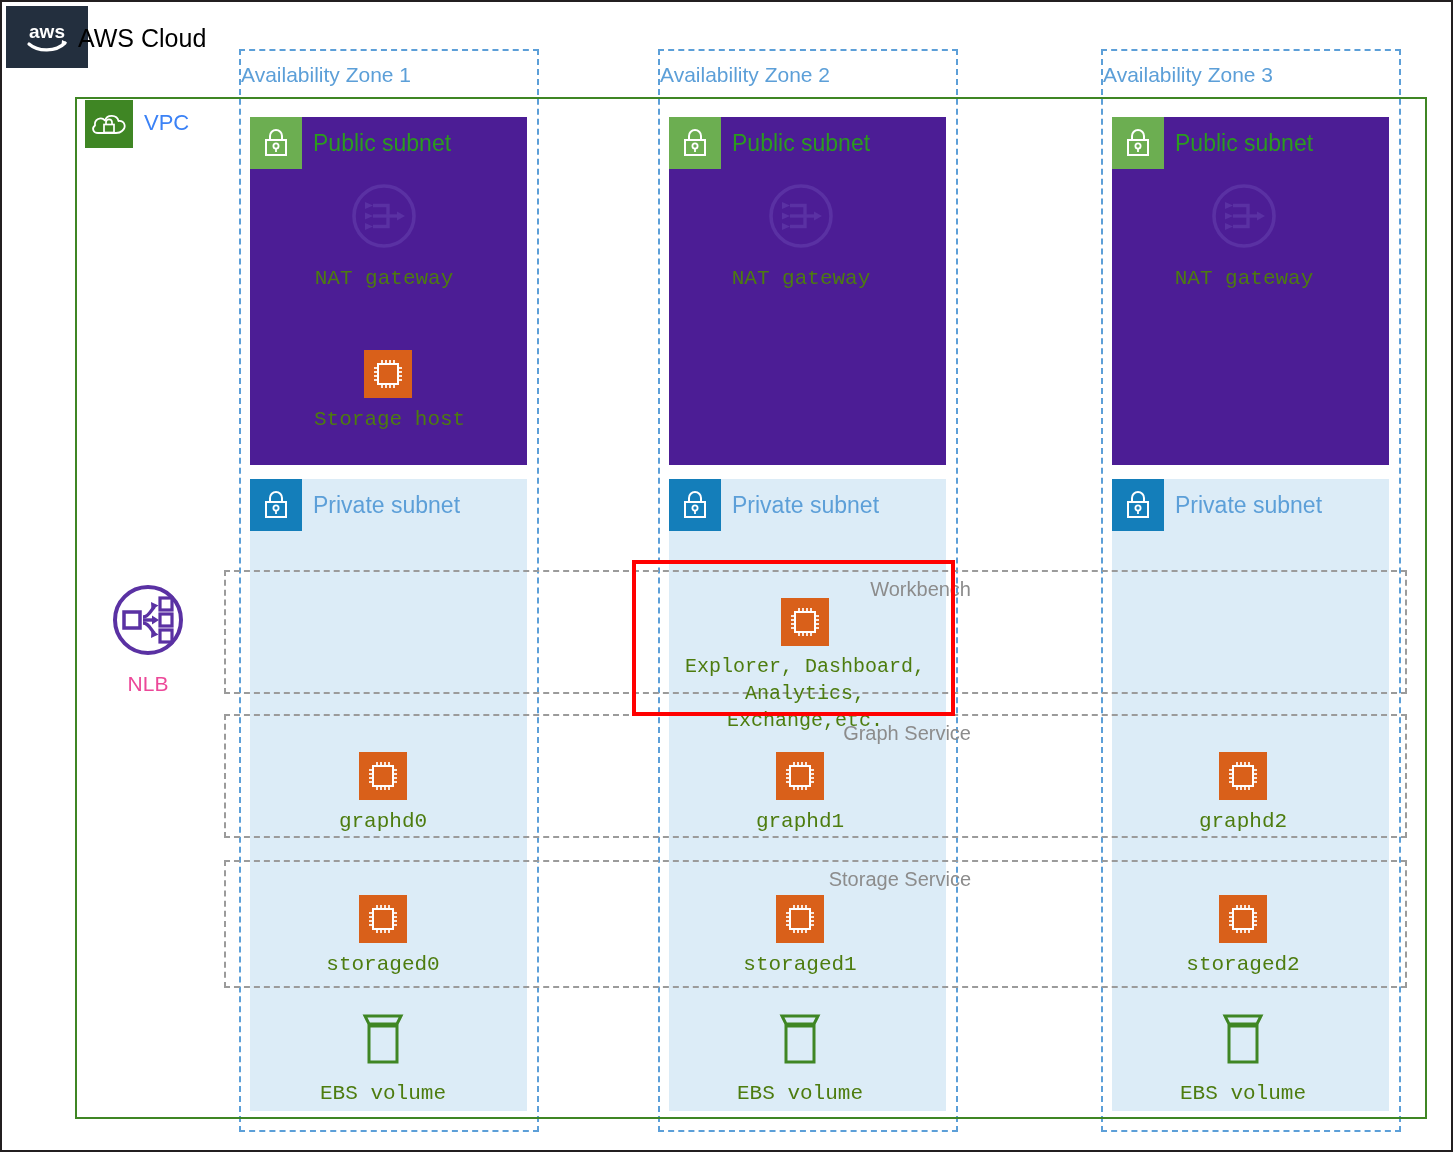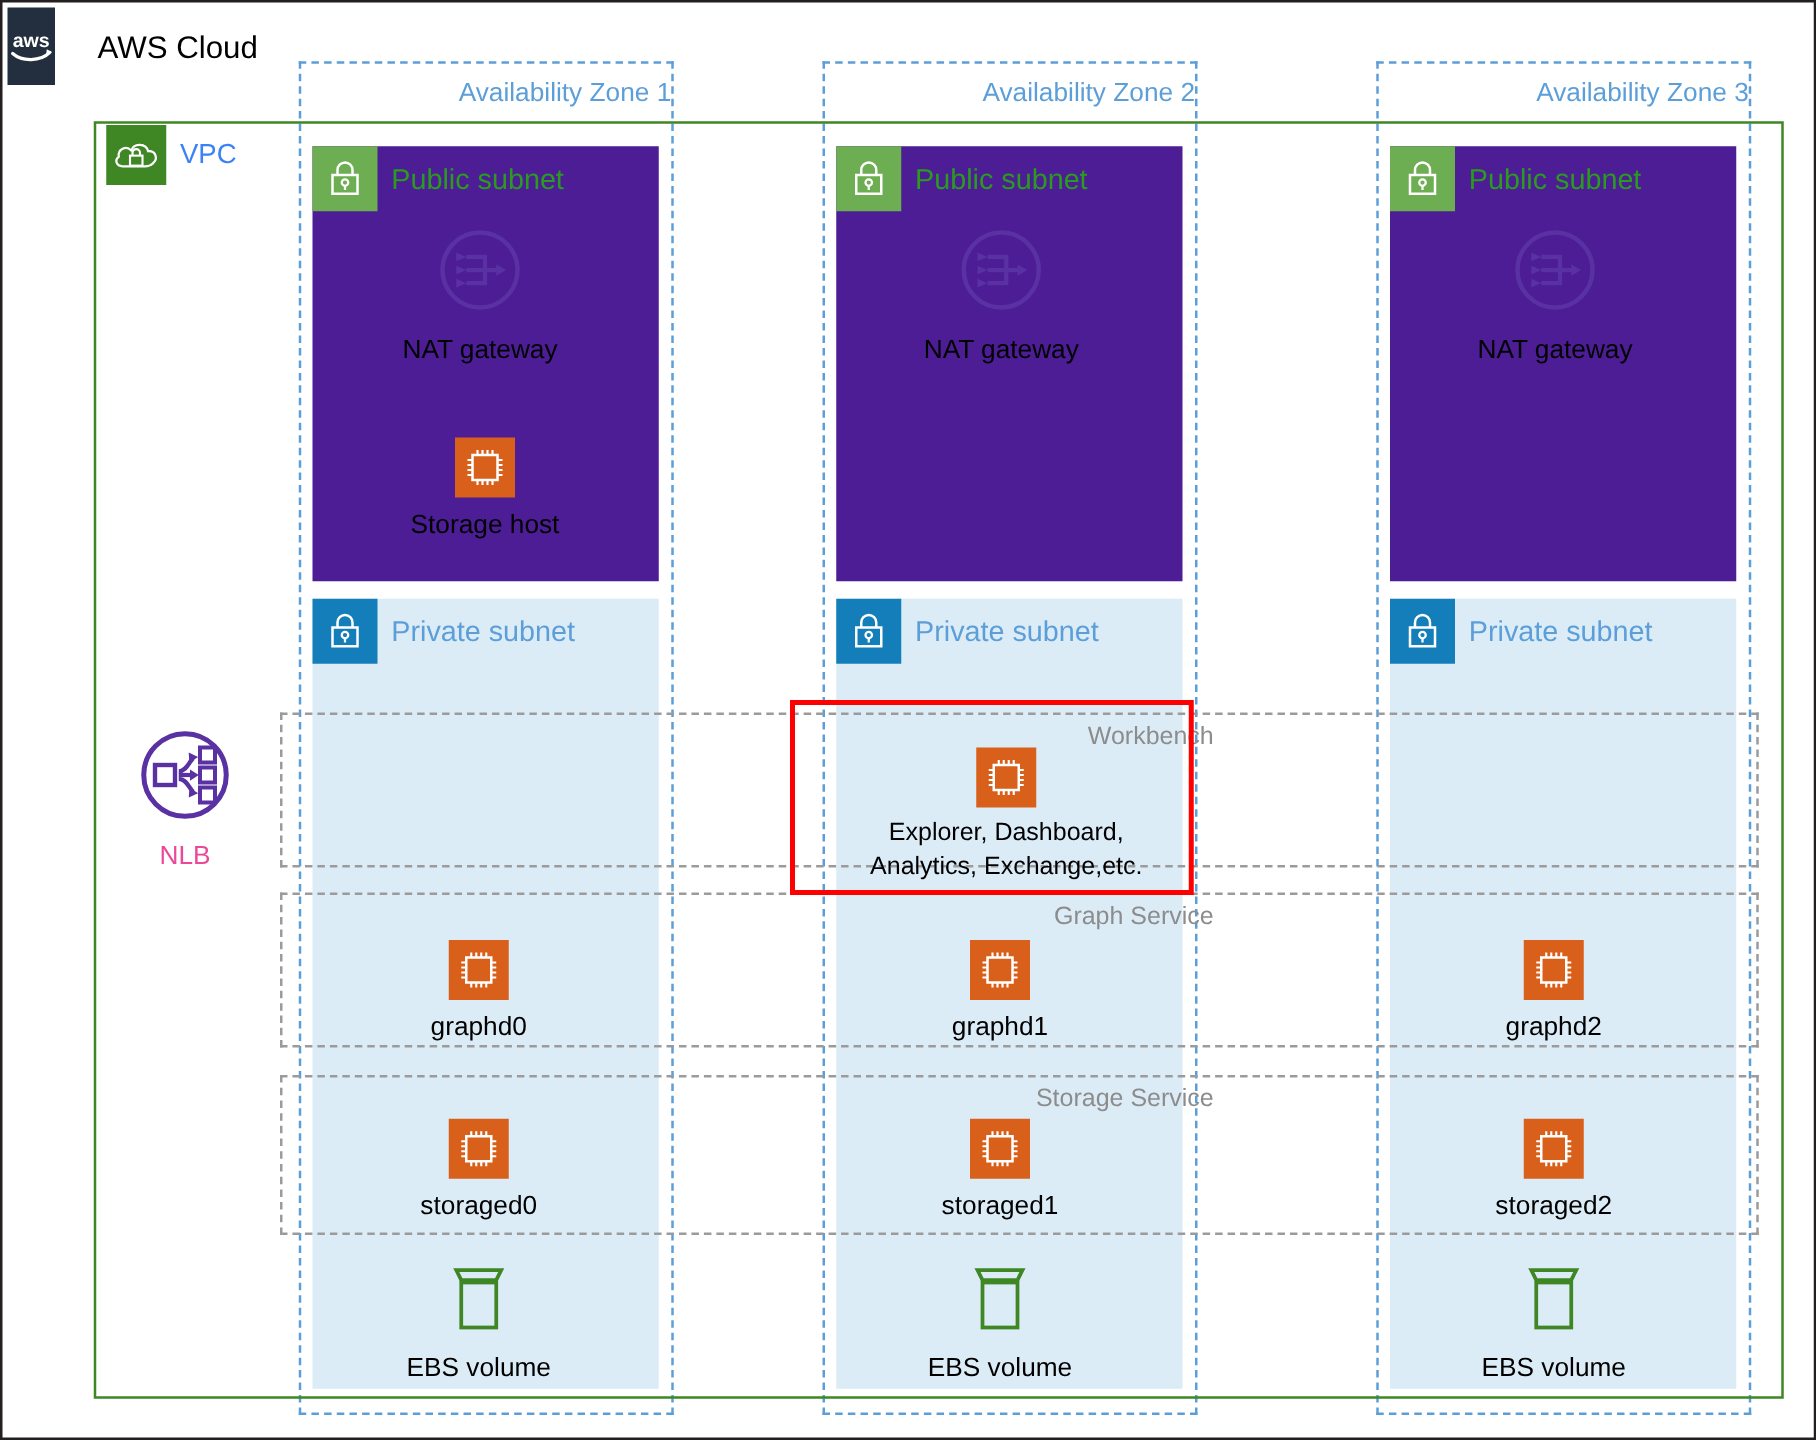--- a/index.html
+++ b/index.html
@@ -18,21 +18,21 @@
     overflow: hidden;
     border: 2px solid #231f20;
     box-sizing: border-box;
   }
 
   
   .aws-logo-box {
     position: absolute;
     left: 4px;
     top: 4px;
-    width: 38px;
+    width: 82px;
     height: 62px;
     background: #232f3e;
     display: flex;
     align-items: center;
     justify-content: center;
   }
   .aws-cloud-label {
     position: absolute;
     left: 76px;
     top: 22px;
@@ -93,21 +93,21 @@
     height: 1083px;
     border: 2px dashed #5c9fd8;
     box-sizing: border-box;
     background: transparent;
   }
   .az-label {
     position: absolute;
     top: 12px;
     left: 0;
     width: 100%;
-    text-align: right;
+    text-align: left;
     font-size: 21px;
     color: #5c9fd8;
     white-space: nowrap;
   }
   #az1 { left: 237px;  width: 300px; }
   #az2 { left: 656px;  width: 300px; }
   #az3 { left: 1099px; width: 300px; }
 
   
   .subnet {
@@ -193,23 +193,24 @@
   }
 
   
   .node {
     position: absolute;
     text-align: center;
   }
   .node-caption {
     margin-top: 9px;
     font-size: 21px;
-    color: #000000;
+    color: #4d7c0f;
     white-space: nowrap;
     line-height: 1.25;
+    font-family: Liberation Mono, monospace;
   }
   .node-caption.small {
     font-size: 20px;
     white-space: normal;
     margin-top: 7px;
     line-height: 1.35;
   }
   .ec2-icon-box {
     width: 48px;
     height: 48px;

